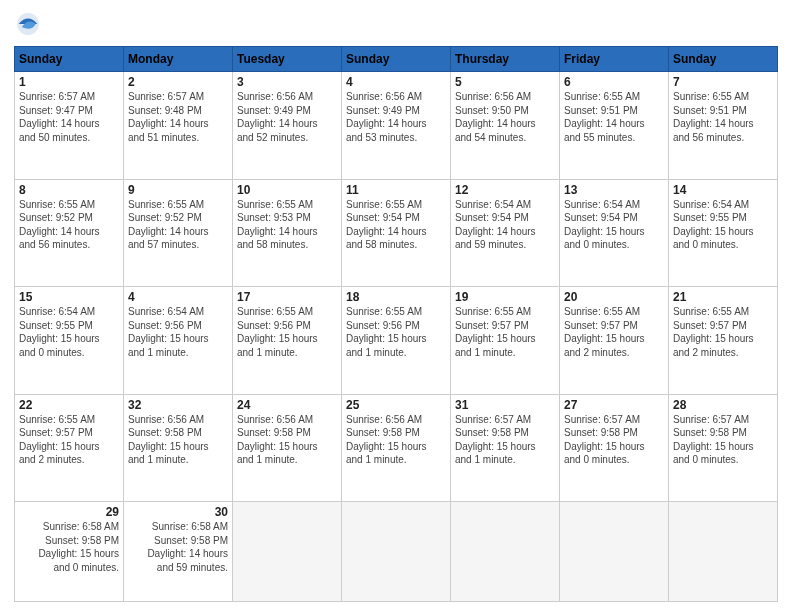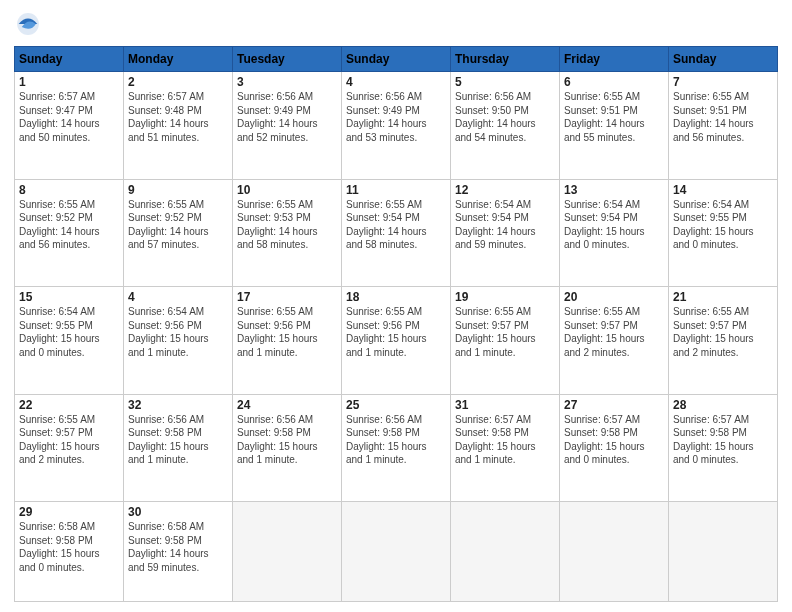--- a/index.html
+++ b/index.html
@@ -76,20 +76,21 @@
       vertical-align: top;
       padding: 3px 4px;
       background: #fff;
       height: 82px;
     }
     .calendar tbody tr td.empty {
       background: #f5f5f5;
     }
     .calendar tbody tr:last-child td {
       height: 72px;
+      text-align: right;
     }
     .day-num {
       font-weight: bold;
       font-size: 12px;
       color: #222;
       display: block;
       margin-bottom: 1px;
     }
     .day-info {
       font-size: 10px;

